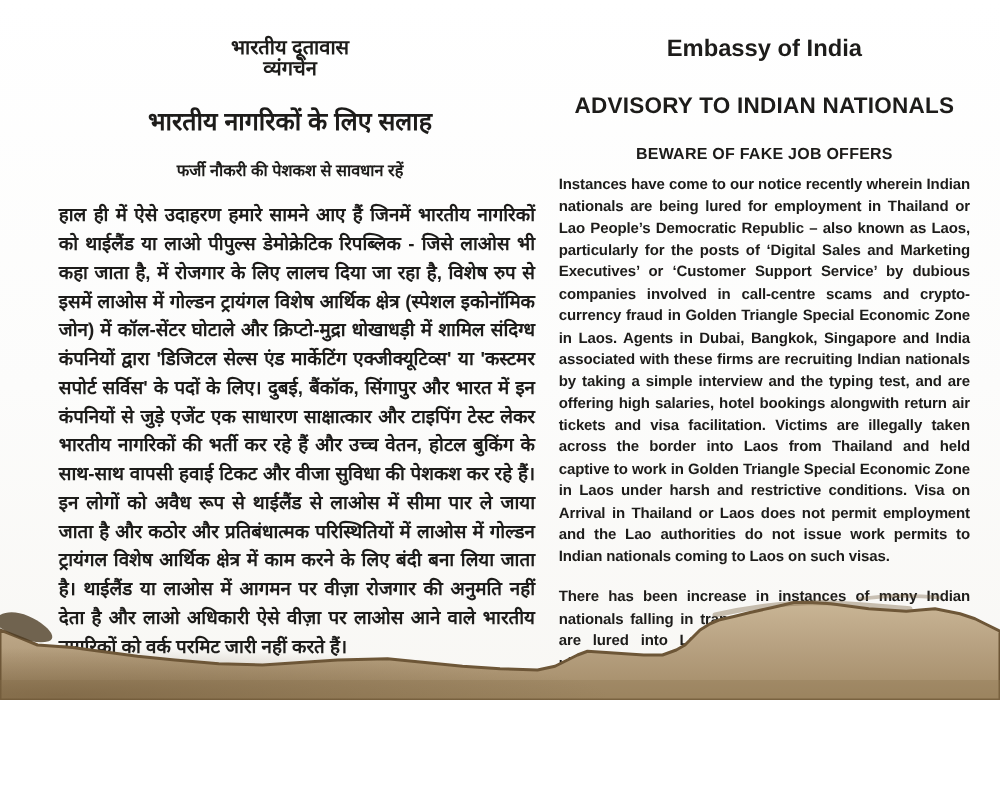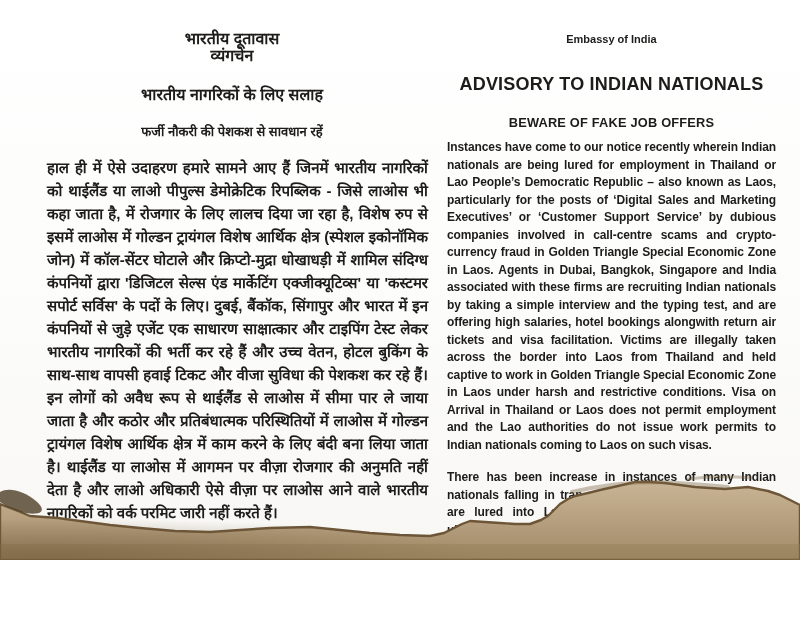--- a/index.html
+++ b/index.html
@@ -23,24 +23,24 @@
     z-index: 1;
     color: #1d1c1a;
   }
   .col-hindi  { left: 36px;  width: 392px; }
   .col-english{ left: 447px; width: 329px; }
 
   .hdr { text-align: center; font-weight: bold; }
 
   .hdr-hi-main    { font-size: 16px; line-height: 17px; }
   .hdr-hi-sub     { font-size: 16px; line-height: 17px; }
-  .hdr-hi-advisory{ font-size: 16px; margin-top: 19px; }
+  .hdr-hi-advisory{ font-size: 20px; margin-top: 19px; }
   .hdr-hi-subject { font-size: 13px; margin-top: 17px; margin-bottom: 16px; }
 
-  .hdr-en-main    { font-size: 11px; line-height: 19px; }
+  .hdr-en-main    { font-size: 19px; line-height: 19px; }
   .hdr-en-advisory{ font-size: 18px; margin-top: 25px; letter-spacing: .2px; }
   .hdr-en-subject { font-size: 12.8px; margin-top: 20px; margin-bottom: 9px; letter-spacing: .2px; }
 
   .body-hi {
     font-size: 15px;
     line-height: 23px;
     font-weight: 600;
     text-align: justify;
   }
   .body-hi p { margin: 0 0 12px 11px; }

